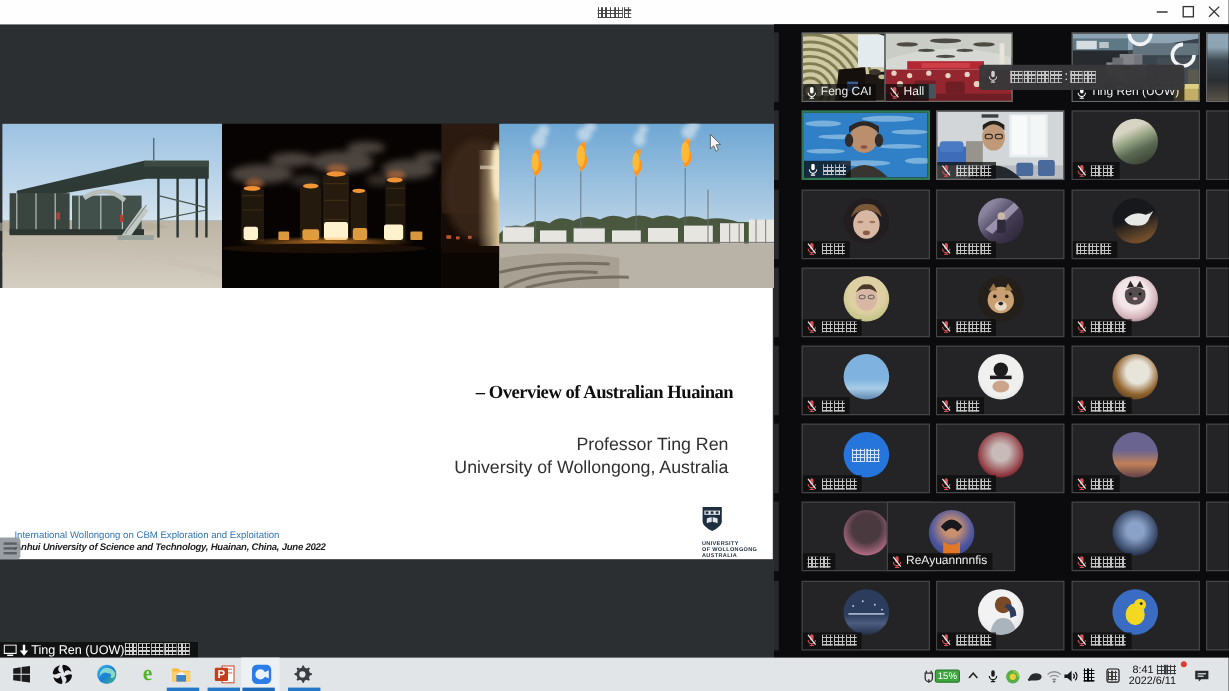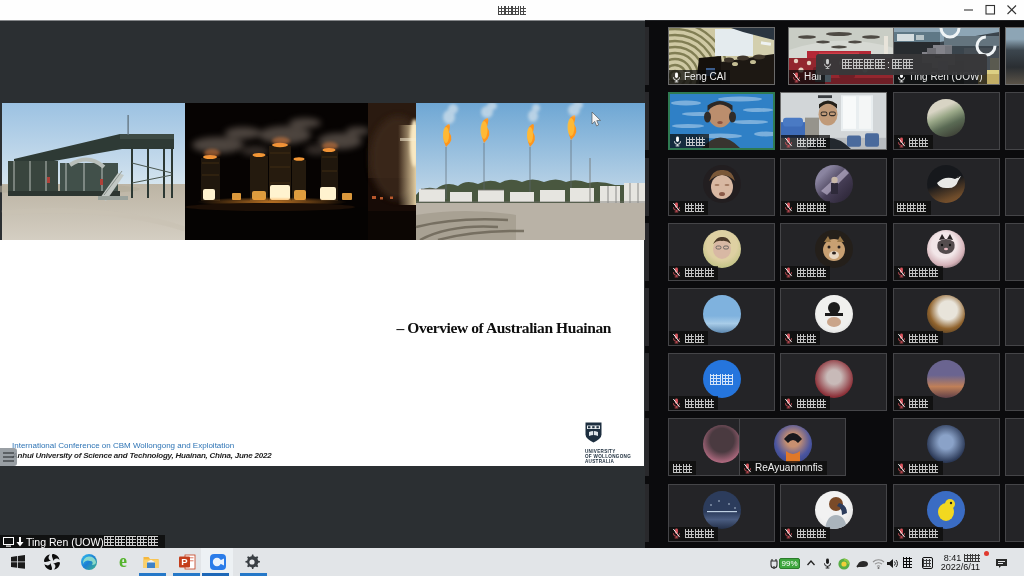--- a/index.html
+++ b/index.html
@@ -285,21 +285,22 @@
       <path d="M438 137 q 36 -10 86 -9"></path>
       <path d="M416 124 q 40 -10 92 -7"></path>
     </g>
 
     <polygon points="592,9 592,21 594.8,18.4 596.6,23 598.6,22 596.8,17.6 600.5,17.4" fill="#f4f4f4" stroke="#444" stroke-width="0.6"></polygon>
   </svg>
 </div>
 
 <div class="abs" id="slide">
   <div id="ssub">– Overview of Australian Huainan</div>
-  <div id="sconf1">International Conference on CBM Wollongong and Exploitation</div>
+  <div id="sprof">Professor Ting Ren<br>University of Wollongong, Australia</div>
+  <div id="sconf1">International Wollongong on CBM Exploration and Exploitation</div>
   <div id="sconf2">Anhui University of Science and Technology, Huainan, China, June 2022</div>
 
   <div style="position:absolute; left:585px; top:182px; width:50px;">
     <svg width="17" height="21" viewBox="0 0 17 21">
       <path d="M0.5 0.5 h16 v12 q0 4 -8 8 q-8 -4 -8 -8 z" fill="#1d2e3f"></path>
       <rect x="2" y="3.5" width="13" height="3.5" fill="#e8ecef"></rect>
       <rect x="3" y="4.2" width="2.4" height="2" fill="#1d2e3f"></rect>
       <rect x="7.2" y="4.2" width="2.4" height="2" fill="#1d2e3f"></rect>
       <rect x="11.4" y="4.2" width="2.4" height="2" fill="#1d2e3f"></rect>
       <path d="M4 10 q4.5 -2 9 0 v4 q-4.5 -2 -9 0 z" fill="#dfe5ea"></path>
@@ -671,21 +672,21 @@
           <ellipse cx="66" cy="36" rx="3" ry="2"></ellipse>
           <ellipse cx="84" cy="34" rx="3" ry="2"></ellipse>
         </g>
         <rect x="0" y="52" width="30" height="4" fill="#4a452e" opacity="0.6"></rect>
       </svg><div class="label"><svg class="mic" viewBox="0 0 10 12">
           <rect x="3.4" y="0.5" width="3.2" height="6" rx="1.6" fill="#fff"></rect>
           <path d="M1.6 4.8 a3.4 3.4 0 0 0 6.8 0" stroke="#fff" stroke-width="1" fill="none" transform="translate(0,1)"></path>
           <line x1="5" y1="9.2" x2="5" y2="10.6" stroke="#fff" stroke-width="1"></line>
           <line x1="3" y1="10.9" x2="7" y2="10.9" stroke="#fff" stroke-width="1"></line>
         </svg>Feng CAI</div></div>
-    <div class="tile vtile" style="left: 788px; top: 27.2px;"><svg width="105" height="56" viewBox="0 0 105 56" preserveAspectRatio="none">
+    <div class="tile vtile" style="left: 737px; top: 27.2px;"><svg width="105" height="56" viewBox="0 0 105 56" preserveAspectRatio="none">
         <rect width="105" height="56" fill="#d6d9d3"></rect>
         <path d="M0 22 Q 52 4 105 20 L105 0 L0 0 Z" fill="#c9cdc5"></path>
         <g fill="#4e4a44">
           <ellipse cx="18" cy="9" rx="9" ry="1.8"></ellipse>
           <ellipse cx="50" cy="6" rx="13" ry="2"></ellipse>
           <ellipse cx="82" cy="9" rx="9" ry="1.8"></ellipse>
           <ellipse cx="34" cy="14" rx="7" ry="1.4"></ellipse>
           <ellipse cx="66" cy="14" rx="7" ry="1.4"></ellipse>
           <ellipse cx="50" cy="19" rx="8" ry="1.4"></ellipse>
         </g>
@@ -923,21 +924,21 @@
       <g fill="#3a3f44">
         <path d="M9 2 l1.2 0 l.4 1.6 a5.6 5.6 0 0 1 1.8 .75 l1.5 -.8 l.9 .9 l-.8 1.5 a5.6 5.6 0 0 1 .75 1.8 l1.6 .4 l0 1.2 l-1.6 .4 a5.6 5.6 0 0 1 -.75 1.8 l.8 1.5 l-.9 .9 l-1.5 -.8 a5.6 5.6 0 0 1 -1.8 .75 l-.4 1.6 l-1.2 0 l-.4 -1.6 a5.6 5.6 0 0 1 -1.8 -.75 l-1.5 .8 l-.9 -.9 l.8 -1.5 a5.6 5.6 0 0 1 -.75 -1.8 l-1.6 -.4 l0 -1.2 l1.6 -.4 a5.6 5.6 0 0 1 .75 -1.8 l-.8 -1.5 l.9 -.9 l1.5 .8 a5.6 5.6 0 0 1 1.8 -.75 z" transform="translate(-0.6,-0.6) scale(1.07)"></path>
       </g>
       <circle cx="9" cy="9" r="2.6" fill="#e7e9ec"></circle>
     </svg>
     <svg class="abs" style="left:769px; top:10px;" width="12" height="12" viewBox="0 0 12 12">
       <path d="M3 1 v2 M7 1 v2" stroke="#333" stroke-width="1.2" fill="none"></path>
       <path d="M2 3 h6 v4 a3 3 0 0 1 -6 0 z" fill="none" stroke="#333" stroke-width="1.1"></path>
       <line x1="5" y1="8" x2="5" y2="11" stroke="#333" stroke-width="1.2"></line>
     </svg>
-    <div class="abs" style="left:779px; top:9.5px; width:21px; height:11.5px; background:#3fa73f; border:1px solid #2c7c2c; border-radius:2px; color:#fff; font-size:8px; line-height:10px; text-align:center;">99%</div>
+    <div class="abs" style="left:779px; top:9.5px; width:21px; height:11.5px; background:#3fa73f; border:1px solid #2c7c2c; border-radius:2px; color:#fff; font-size:8px; line-height:10px; text-align:center;">15%</div>
     <svg class="abs" style="left:806px; top:11px;" width="10" height="8" viewBox="0 0 10 8">
       <path d="M1.5 6 L5 2 L8.5 6" fill="none" stroke="#222" stroke-width="1.3"></path>
     </svg>
     <svg class="abs" style="left:823px; top:9px;" width="9" height="13" viewBox="0 0 10 12">
       <rect x="3.4" y="0.5" width="3.2" height="6" rx="1.6" fill="#1a1a1a"></rect>
       <path d="M1.6 4.8 a3.4 3.4 0 0 0 6.8 0" stroke="#1a1a1a" stroke-width="1.1" fill="none" transform="translate(0,1)"></path>
       <line x1="5" y1="9.2" x2="5" y2="10.8" stroke="#1a1a1a" stroke-width="1.1"></line>
       <line x1="3" y1="11" x2="7" y2="11" stroke="#1a1a1a" stroke-width="1.1"></line>
     </svg>
     <svg class="abs" style="left:838px; top:10px;" width="12" height="12" viewBox="0 0 12 12">

